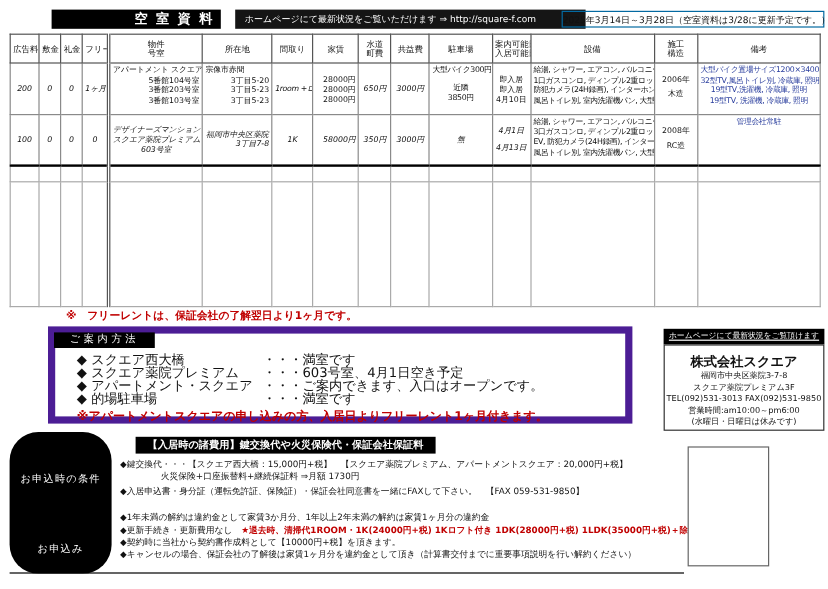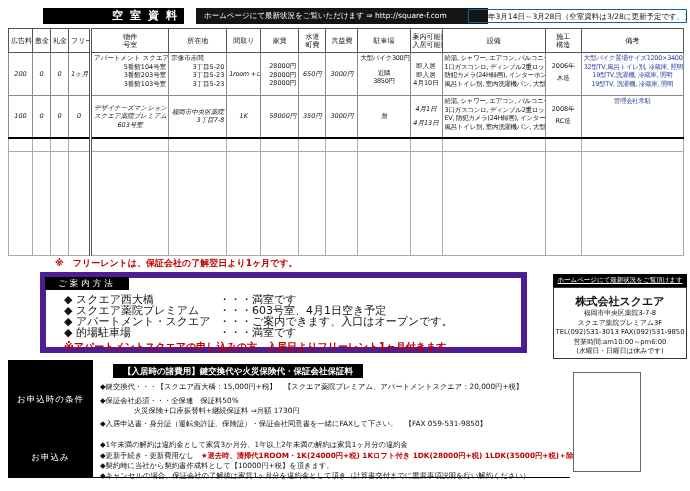--- a/index.html
+++ b/index.html
@@ -42,21 +42,21 @@
   .gname{width:122px;}
   .guide-note{position:absolute;left:18px;top:62px;color:#c00000;font-weight:bold;font-size:10px;white-space:nowrap;}
   
   .company-banner{left:553px;top:274px;width:134px;height:13px;background:#000;color:#fff;
                   font-size:6.5px;text-align:center;line-height:13px;white-space:nowrap;text-decoration:underline;}
   .company-box{left:553px;top:287px;width:134px;height:72px;border:1px solid #333;box-sizing:border-box;
                text-align:center;font-size:6.8px;line-height:9.5px;padding-top:7px;white-space:nowrap;}
   .cname{font-size:11px;font-weight:bold;line-height:14px;}
   
   .bottom{left:8px;top:360px;width:664px;height:118px;}
-  .bcol{position:absolute;left:0;top:0;width:85px;height:118px;background:#000;color:#fff;}
+  .bcol{position:absolute;left:0;top:0;width:85px;height:118px;background:#000;color:#fff;border-radius:24px;}
   .blabel{position:absolute;width:85px;text-align:center;font-size:8.5px;letter-spacing:1px;white-space:nowrap;}
   .bbar{position:absolute;left:105px;top:4px;height:14px;background:#000;color:#fff;font-size:8.5px;
         font-weight:bold;line-height:14px;padding:0 10px;white-space:nowrap;}
   .bcontent{position:absolute;left:92px;top:22px;width:470px;}
   .bline{font-size:7.3px;line-height:10px;white-space:nowrap;}
   .indent{padding-left:34px;}
   .red{color:#c00000;font-weight:bold;}
   .bborder{position:absolute;left:0;top:117px;width:562px;height:1px;background:#000;}
   .empty-box{position:absolute;left:565px;top:12px;width:66px;height:98px;border:1px solid #666;background:#fff;}
 </style>
@@ -302,21 +302,20 @@
   </div>
 
   <div class="abs bottom">
     <div class="bcol">
       <div class="blabel" style="top:34px">お申込時の条件</div>
       <div class="blabel" style="top:92px">お申込み</div>
     </div>
     <div class="bbar">【入居時の諸費用】鍵交換代や火災保険代・保証会社保証料</div>
     <div class="bcontent">
       <div class="bline">◆鍵交換代・・・【スクエア西大橋：15,000円+税】　【スクエア薬院プレミアム、アパートメントスクエア：20,000円+税】</div>
-      <div class="bline" style="margin-top:4px">◆保証会社必須・・・全保連　保証料50%</div>
       <div class="bline indent">火災保険+口座振替料+継続保証料 ⇒月額 1730円</div>
       <div class="bline" style="margin-top:3px">◆入居申込書・身分証（運転免許証、保険証）・保証会社同意書を一緒にFAXして下さい。　【FAX 059-531-9850】</div>
       <div class="bline" style="margin-top:11px">◆1年未満の解約は違約金として家賃3か月分、1年以上2年未満の解約は家賃1ヶ月分の違約金</div>
       <div class="bline" style="margin-top:1px">
         <span>◆更新手続き・更新費用なし　</span><span class="red">★退去時、清掃代1ROOM・1K(24000円+税) 1Kロフト付き 1DK(28000円+税) 1LDK(35000円+税)＋除菌消臭のみ</span>
       </div>
       <div class="bline">◆契約時に当社から契約書作成料として【10000円+税】を頂きます。</div>
       <div class="bline">◆キャンセルの場合、保証会社の了解後は家賃1ヶ月分を違約金として頂き（計算書交付までに重要事項説明を行い解約ください）</div>
     </div>
     <div class="empty-box"></div>

